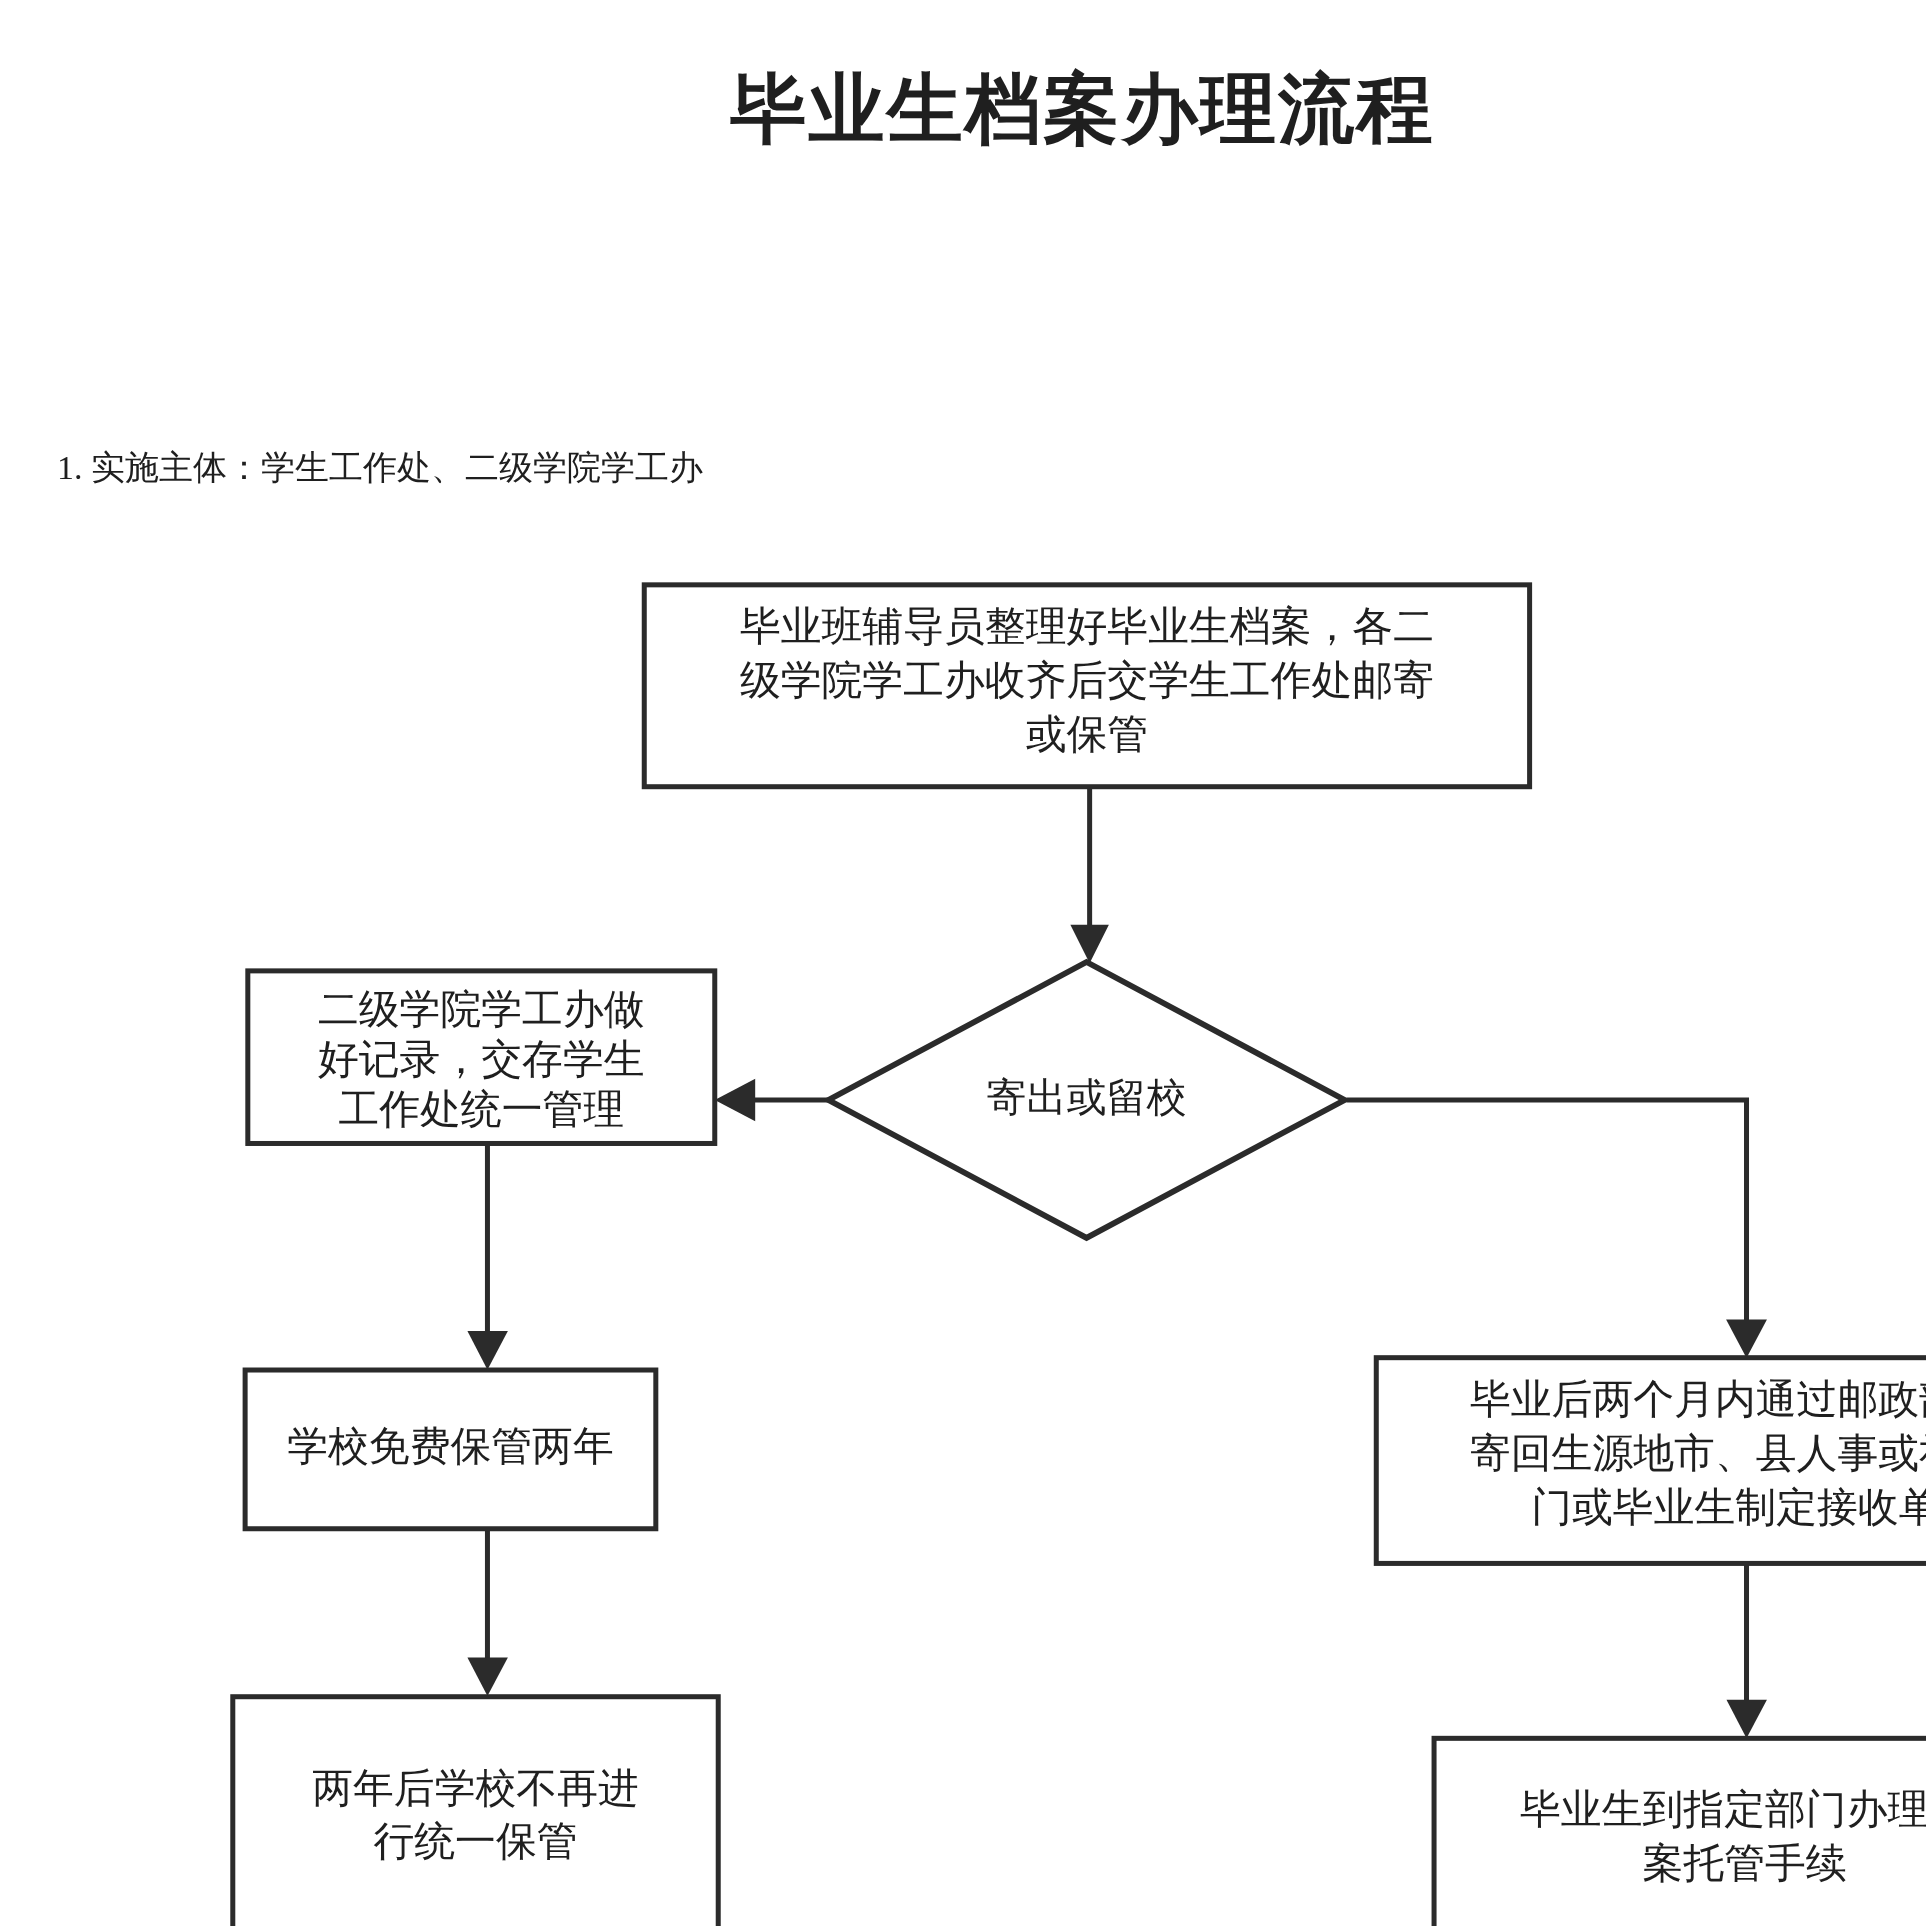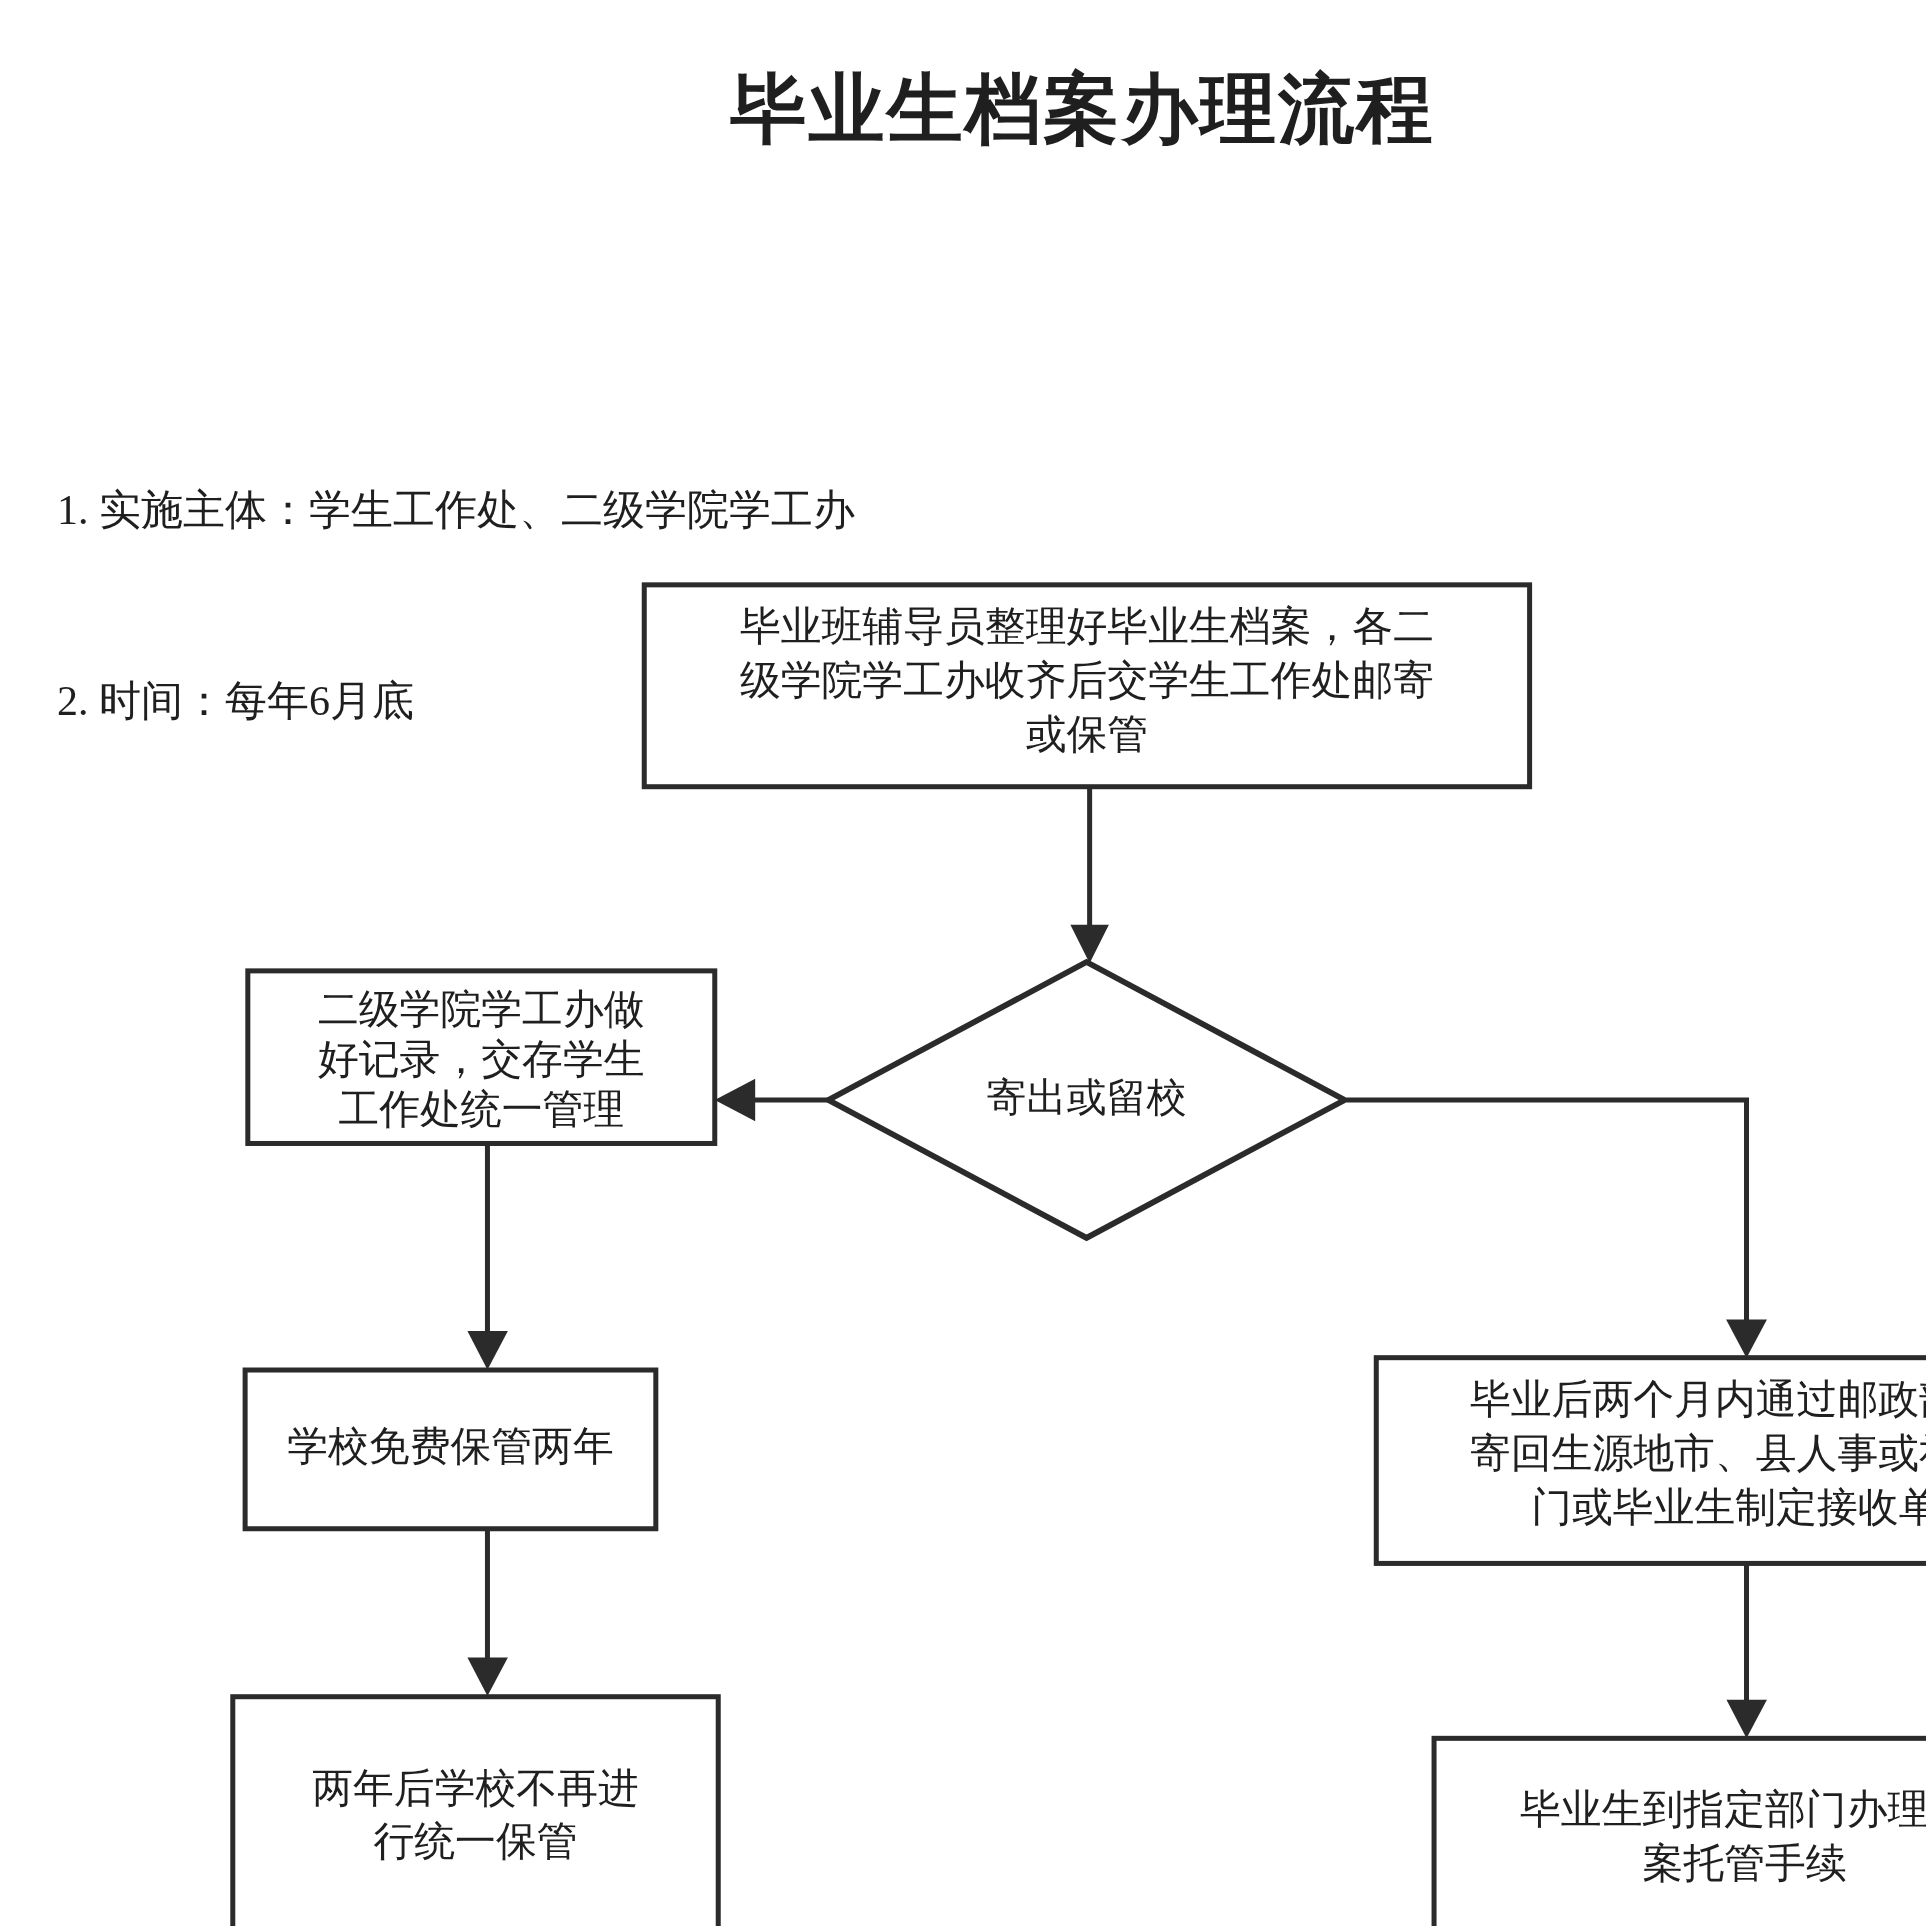--- a/index.html
+++ b/index.html
@@ -27,22 +27,22 @@
     font-size: 76px;
     font-weight: bold;
     letter-spacing: 2.3px;
     line-height: 1.15;
     color: #1f1f1f;
     font-family: "Liberation Sans", "DejaVu Sans", sans-serif;
   }
   .notes {
     position: absolute;
     left: 57px;
-    top: 351px;
-    font-size: 42px;
+    top: 339px;
+    font-size: 34px;
     line-height: 1.52;
     color: #1f1f1f;
     white-space: pre;
   }
   .notes .note-line { display: block; }
   .flow-svg {
     position: absolute;
     left: 0;
     top: 0;
     width: 2165px;
@@ -78,21 +78,20 @@
 </style>
 </head>
 <body>
 
 <div class="page">
 
   <div class="doc-title">毕业生档案办理流程</div>
 
   <div class="notes">
     <span class="note-line">1. 实施主体：学生工作处、二级学院学工办</span>
-    <span class="note-line">2. 时间：每年6月底</span>
   </div>
 
   <svg class="flow-svg" viewBox="0 0 5619 5186" xmlns="http://www.w3.org/2000/svg">
 
     <g>
       <line class="flow-line" x1="2828" y1="2042" x2="2828" y2="2440"></line>
       <polygon class="arrow-head" points="2828,2500 2778,2400 2878,2400"></polygon>
     </g>
 
     <g>

